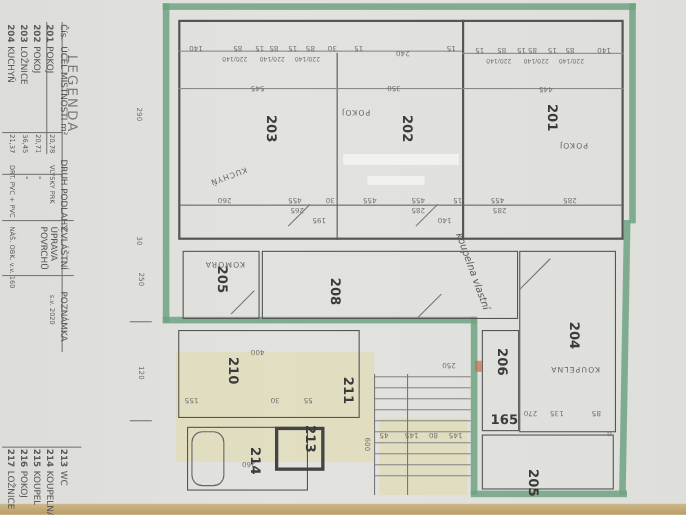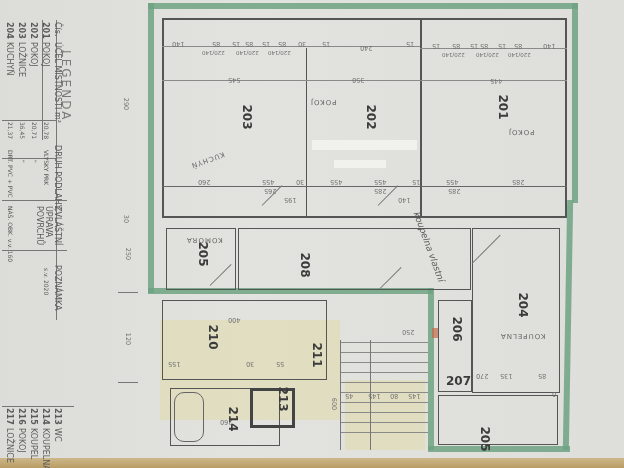--- a/index.html
+++ b/index.html
@@ -142,21 +142,21 @@
 <div class="tape" style="left:312px;top:140px;width:105px;height:10px;"></div>
 <div class="tape" style="left:334px;top:160px;width:52px;height:8px;"></div>
 
 <div class="room-num" style="left:234px;top:110px;">203</div>
 <div class="room-num" style="left:358px;top:110px;">202</div>
 <div class="room-num" style="left:490px;top:100px;">201</div>
 <div class="room-num" style="left:190px;top:247px;">205</div>
 <div class="room-num" style="left:292px;top:258px;">208</div>
 <div class="room-num" style="left:510px;top:298px;">204</div>
 <div class="room-num" style="left:444px;top:322px;">206</div>
-<div class="room-num" style="left:446px;top:374px;transform:none;">207</div>
+<div class="room-num" style="left:446px;top:374px;transform:none;">165</div>
 <div class="room-num" style="left:472px;top:432px;">205</div>
 <div class="room-num" style="left:200px;top:330px;">210</div>
 <div class="room-num" style="left:304px;top:348px;">211</div>
 <div class="room-num" style="left:270px;top:392px;">213</div>
 <div class="room-num" style="left:220px;top:412px;">214</div>
 
 <div class="room-name" style="left:190px;top:156px;transform:rotate(160deg);">KUCHYŇ</div>
 <div class="room-name" style="left:310px;top:98px;">POKOJ</div>
 <div class="room-name" style="left:508px;top:128px;">POKOJ</div>
 <div class="room-name" style="left:186px;top:236px;">KOMORA</div>

